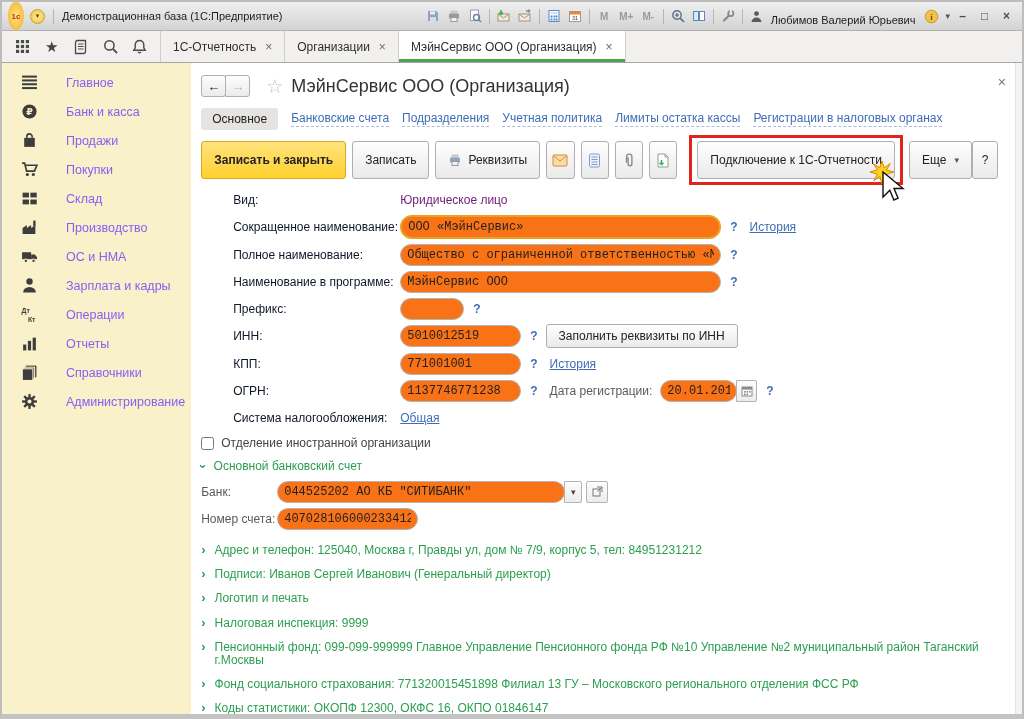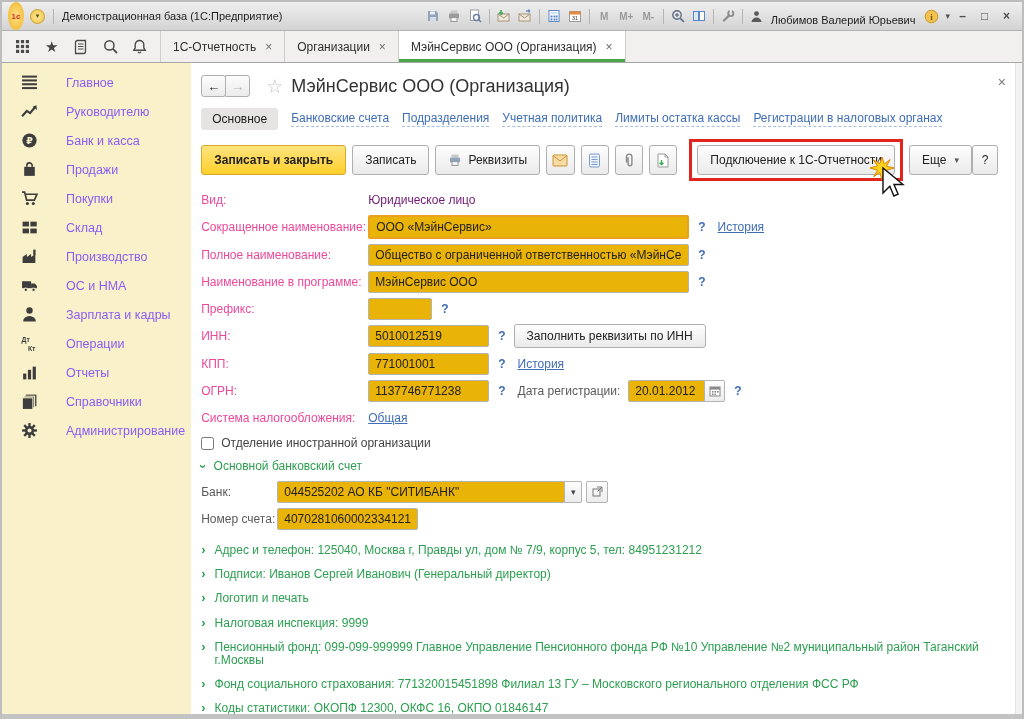--- a/index.html
+++ b/index.html
@@ -56,36 +56,36 @@
   .nav-btn + .nav-btn { margin-left:-1px;border-top-left-radius:0;border-bottom-left-radius:0; }
   .nav-btn.disabled { color:#b4b4b4; }
   .fav-star { color:#c2c2c2;font-size:19px;margin:0 8px 0 16px;line-height:1;cursor:pointer; }
   .form-title { font-size:18px;color:#333; }
   
   .nav-links { display:flex;align-items:center;gap:13px;margin-top:7px;height:24px;font-size:12px; }
   .chip { background:#e5e4e2;border-radius:3px;padding:4px 11px;color:#222; }
   .navlink { color:#3e6db5;border-bottom:1px dashed #a9bedd;padding-bottom:1px;cursor:pointer;line-height:1.2; }
   
   .toolbar { display:flex;align-items:center;gap:6px;margin-top:9px;height:40px; }
-  .btn { height:30px;padding:0 12px;border:1px solid #afafaf;border-radius:3px;
+  .btn { height:38px;padding:0 12px;border:1px solid #afafaf;border-radius:3px;
     background:linear-gradient(#fefefe,#eaeaea);font-size:12px;color:#222;
     display:inline-flex;align-items:center;gap:6px;cursor:pointer;white-space:nowrap; }
   .btn-primary { background:linear-gradient(#ffe37d,#ffd02e);border-color:#d9a827;font-weight:bold; }
   .iconbtn { width:30px;padding:0;justify-content:center; }
   .red-wrap { position:relative;border:3px solid #e2251c;padding:3px 5px;display:inline-flex;margin-left:6px;background:#fff; }
   .cursor-fx { position:absolute;right:-20px;bottom:-28px;width:52px;height:50px;pointer-events:none; }
   .toolbar-right { margin-left:auto;display:flex;gap:0;margin-right:2px; }
   .dd-arrow { font-size:9px;color:#555;margin-left:2px; }
   
   .fields { margin-top:8px; }
   .frow { display:flex;align-items:center;margin-bottom:4px;min-height:23px; }
-  .flabel { flex:0 0 167px;color:#ec4899; }
+  .flabel { flex:0 0 167px;color:#0f172a;margin-left:32px; }
   .flabel-sm { flex:0 0 76px;color:#5a5a5a; }
-  .finput { height:22px;border:1px solid #b3b3b3;border-radius:2px;padding:0 6px;font-size:12px;
-    font-family:Liberation Sans, sans-serif;color:#222;background:#eab308; }
+  .finput { height:22px;border:1px solid #b3b3b3;border-radius:12px;padding:0 6px;font-size:12px;
+    font-family:Liberation Mono, monospace;color:#222;background:#f97316; }
   .finput.focused { border:2px solid #e9a21f;height:24px; }
   .w321{width:321px;} .w64{width:64px;} .w121{width:121px;} .w77{width:77px;} .w288{width:288px;} .w141{width:141px;}
   .help { color:#3e6db5;font-weight:bold;margin-left:9px;cursor:pointer; }
   .link { color:#3e6db5;text-decoration:underline;cursor:pointer; }
   .ml12 { margin-left:12px; } .ml8 { margin-left:8px; }
   .kind-value { color:#701a75; }
   .attach { height:22px;border:1px solid #b3b3b3;background:linear-gradient(#fdfdfd,#ececec);
     display:inline-flex;align-items:center;justify-content:center;cursor:pointer; }
   .seg-dd { width:18px;margin-left:-1px;font-size:9px;color:#444;border-radius:0 2px 2px 0; }
   .open-btn { width:22px;margin-left:4px;border-radius:2px; }
@@ -276,27 +276,20 @@
 
     <div class="sidebar">
       <div class="side-item">
         <svg width="17" height="17" viewBox="0 0 16 16" fill="#3d3d3d">
             <rect x="1" y="1.5" width="14" height="1.9"></rect>
             <rect x="1" y="5.1" width="14" height="1.9"></rect>
             <rect x="1" y="8.7" width="14" height="1.9"></rect>
             <rect x="1" y="12.3" width="14" height="1.9"></rect>
           </svg>
         <span>Главное</span>
-      </div>
-      <div class="side-item">
-        <svg width="17" height="17" viewBox="0 0 16 16">
-            <polyline points="1,12.5 5.5,7.5 8.5,9.5 13.5,3.5" fill="none" stroke="#3d3d3d" stroke-width="2"></polyline>
-            <polygon points="14.5,2 15,6.5 10.8,3.6" fill="#3d3d3d"></polygon>
-          </svg>
-        <span>Руководителю</span>
       </div>
       <div class="side-item">
         <svg width="17" height="17" viewBox="0 0 16 16">
             <circle cx="8" cy="8" r="6.7" fill="#3d3d3d"></circle>
             <text x="8" y="11.2" font-size="9" font-weight="bold" text-anchor="middle" fill="#f8f1c9" font-family="DejaVu Sans, sans-serif">₽</text>
           </svg>
         <span>Банк и касса</span>
       </div>
       <div class="side-item">
         <svg width="17" height="17" viewBox="0 0 16 16">

